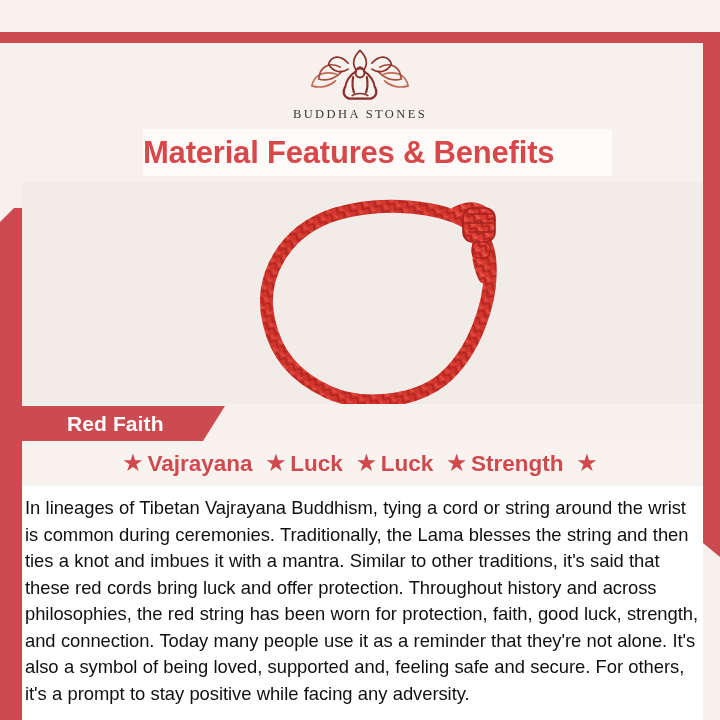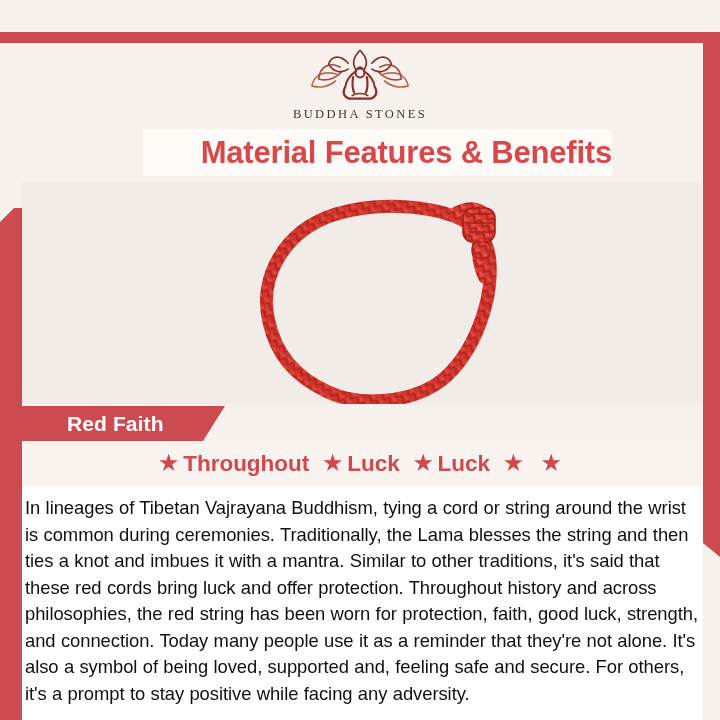--- a/index.html
+++ b/index.html
@@ -45,21 +45,21 @@
   .logo-text{
     margin-top:1px;
     font-family:"Liberation Serif", serif;
     font-size:12.5px;letter-spacing:2.4px;color:#3d3530;font-weight:400;
   }
 
   
   .title-band{
     position:absolute;left:143px;top:97px;width:469px;height:47px;
     background:#fdfaf7;
-    display:flex;align-items:center;justify-content:flex-end;
+    display:flex;align-items:center;justify-content:flex-start;
   }
   .title-band .title{
     font-size:31px;font-weight:bold;color:#d8484b;
     letter-spacing:-0.2px;white-space:nowrap;
     line-height:1;
   }
 
   
   .photo{
     position:absolute;left:22px;top:150px;width:681px;height:222px;
@@ -202,32 +202,33 @@
     </svg>
   </div>
 
   <div class="tag">
     <span class="tag-label">Red Faith</span>
   </div>
 
   <div class="keywords">
     <span class="kw">
       <span class="star">★</span>
-      <span>Throughout</span>
+      <span>Vajrayana</span>
     </span>
     <span class="kw">
       <span class="star">★</span>
       <span>Luck</span>
     </span>
     <span class="kw">
       <span class="star">★</span>
       <span>Luck</span>
     </span>
     <span class="kw">
       <span class="star">★</span>
+      <span>Strength</span>
     </span>
     <span class="kw">
       <span class="star">★</span>
     </span>
   </div>
 
   <div class="body-panel">
     <div class="body-text">In lineages of Tibetan Vajrayana Buddhism, tying a cord or string around the wrist is common during ceremonies. Traditionally, the Lama blesses the string and then ties a knot and imbues it with a mantra. Similar to other traditions, it's said that these red cords bring luck and offer protection. Throughout history and across philosophies, the red string has been worn for protection, faith, good luck, strength, and connection. Today many people use it as a reminder that they're not alone. It's also a symbol of being loved, supported and, feeling safe and secure. For others, it's a prompt to stay positive while facing any adversity.</div>
   </div>
 

